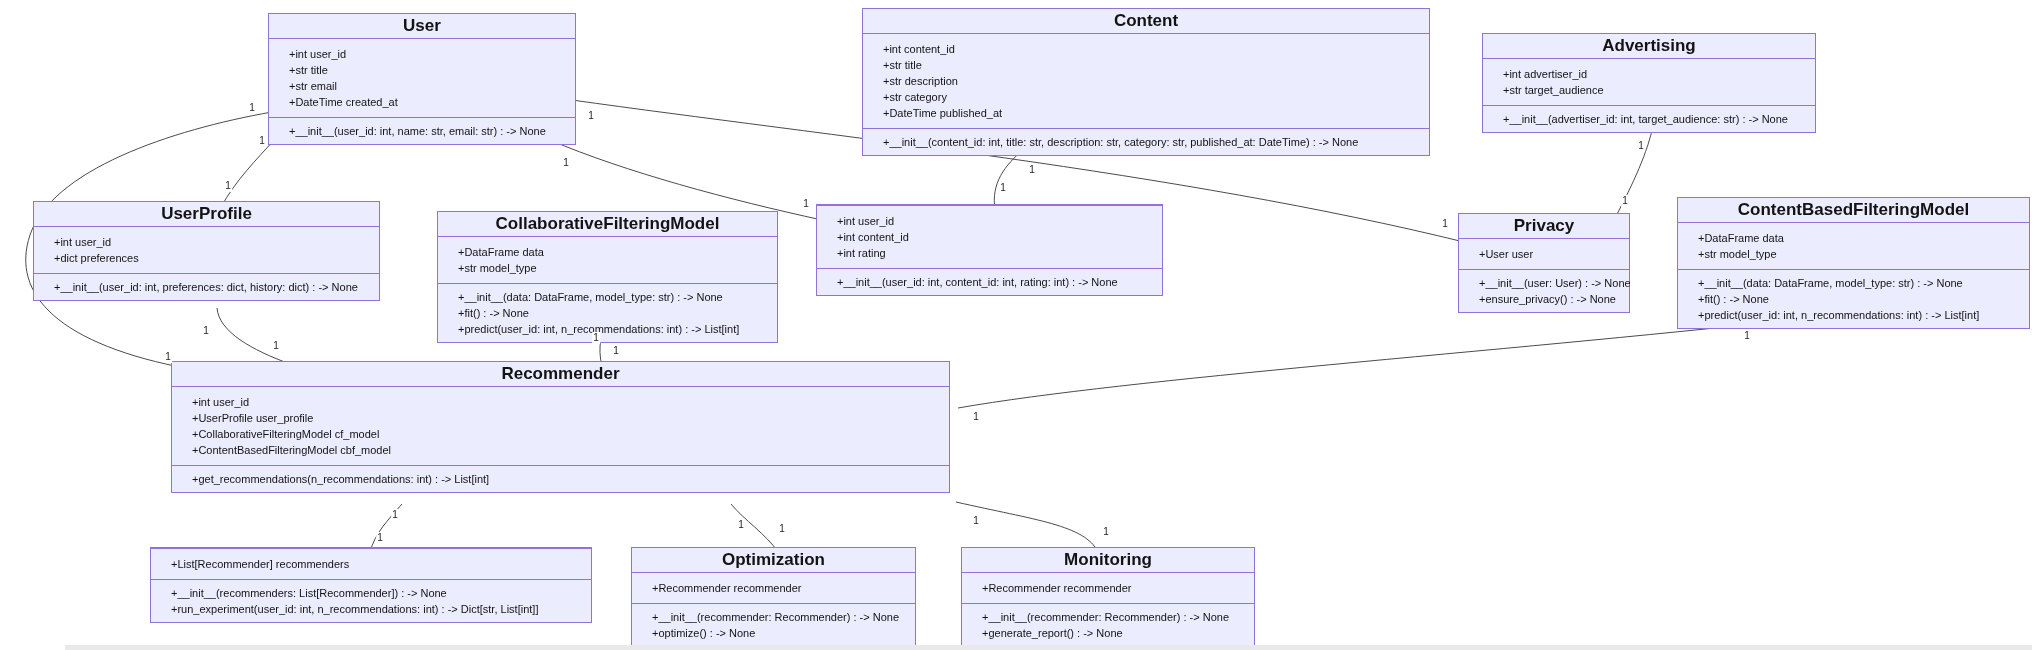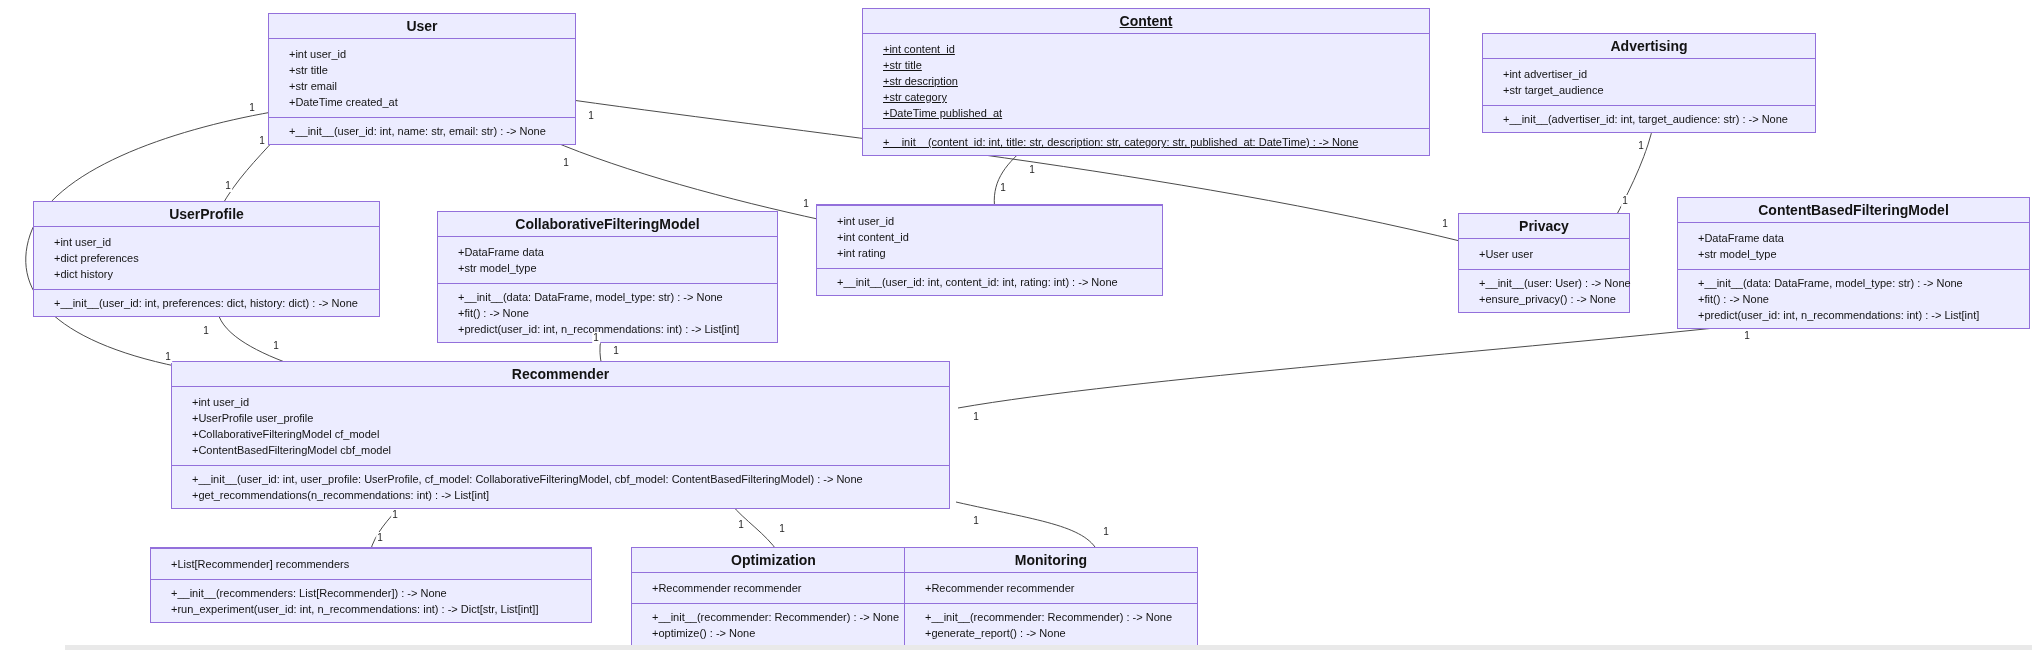--- a/index.html
+++ b/index.html
@@ -3,21 +3,21 @@
 <meta charset="utf-8">
 <style>
   html,body{margin:0;padding:0;background:#ffffff;font-family:"Liberation Sans",sans-serif;}
   #stage{position:relative;width:2032px;height:650px;background:#ffffff;overflow:hidden;}
   
   #edges{position:absolute;left:0;top:0;z-index:1;}
   #edges path{fill:none;stroke:#4b4b4b;stroke-width:1px;}
   
   .uml-class{position:absolute;z-index:2;background:#ECECFF;border:1px solid #9370DB;
              box-sizing:border-box;color:#131313;}
-  .uml-title{height:24px;line-height:24px;text-align:center;font-weight:bold;font-size:14px;
+  .uml-title{height:24px;line-height:24px;text-align:center;font-weight:bold;font-size:17px;
              letter-spacing:0;}
   .uml-class ul{list-style:none;margin:0;border-top:1px solid #9370DB;}
   .uml-attrs{padding:7px 0;}
   .uml-methods{padding:5px 0;}
   .uml-class li{height:16px;line-height:16px;font-size:11px;padding:0 20px;white-space:nowrap;}
   
   #labels-layer{position:absolute;left:0;top:0;width:100%;height:100%;z-index:3;pointer-events:none;}
   .mult{position:absolute;transform:translate(-50%,-50%);font-size:10px;color:#222222;
         background:#ffffff;padding:0 1px;line-height:12px;}
   
@@ -47,21 +47,21 @@
     <ul class="uml-attrs">
           <li>+int user_id</li>
           <li>+str title</li>
           <li>+str email</li>
           <li>+DateTime created_at</li>
         </ul>
     <ul class="uml-methods">
           <li>+__init__(user_id: int, name: str, email: str) : -&gt; None</li>
         </ul>
   </article>
-      <article class="uml-class" style="left: 862px; top: 8px; width: 568px; text-decoration: underline;">
+      <article class="uml-class" style="left: 862px; top: 8px; width: 568px;">
     <header class="uml-title">Content</header>
     <ul class="uml-attrs">
           <li>+int content_id</li>
           <li>+str title</li>
           <li>+str description</li>
           <li>+str category</li>
           <li>+DateTime published_at</li>
         </ul>
     <ul class="uml-methods">
           <li>+__init__(content_id: int, title: str, description: str, category: str, published_at: DateTime) : -&gt; None</li>
@@ -75,21 +75,20 @@
         </ul>
     <ul class="uml-methods">
           <li>+__init__(advertiser_id: int, target_audience: str) : -&gt; None</li>
         </ul>
   </article>
       <article class="uml-class" style="left: 33px; top: 201px; width: 347px;">
     <header class="uml-title">UserProfile</header>
     <ul class="uml-attrs">
           <li>+int user_id</li>
           <li>+dict preferences</li>
-          <li>+dict history</li>
         </ul>
     <ul class="uml-methods">
           <li>+__init__(user_id: int, preferences: dict, history: dict) : -&gt; None</li>
         </ul>
   </article>
       <article class="uml-class" style="left: 437px; top: 211px; width: 341px;">
     <header class="uml-title">CollaborativeFilteringModel</header>
     <ul class="uml-attrs">
           <li>+DataFrame data</li>
           <li>+str model_type</li>
@@ -134,21 +133,20 @@
   </article>
       <article class="uml-class" style="left: 171px; top: 361px; width: 779px;">
     <header class="uml-title">Recommender</header>
     <ul class="uml-attrs">
           <li>+int user_id</li>
           <li>+UserProfile user_profile</li>
           <li>+CollaborativeFilteringModel cf_model</li>
           <li>+ContentBasedFilteringModel cbf_model</li>
         </ul>
     <ul class="uml-methods">
-          <li>+__init__(user_id: int, user_profile: UserProfile, cf_model: CollaborativeFilteringModel, cbf_model: ContentBasedFilteringModel) : -&gt; None</li>
           <li>+get_recommendations(n_recommendations: int) : -&gt; List[int]</li>
         </ul>
   </article>
       <article class="uml-class" style="left: 150px; top: 547px; width: 442px;">
     <ul class="uml-attrs">
           <li>+List[Recommender] recommenders</li>
         </ul>
     <ul class="uml-methods">
           <li>+__init__(recommenders: List[Recommender]) : -&gt; None</li>
           <li>+run_experiment(user_id: int, n_recommendations: int) : -&gt; Dict[str, List[int]]</li>
@@ -157,21 +155,21 @@
       <article class="uml-class" style="left: 631px; top: 547px; width: 285px;">
     <header class="uml-title">Optimization</header>
     <ul class="uml-attrs">
           <li>+Recommender recommender</li>
         </ul>
     <ul class="uml-methods">
           <li>+__init__(recommender: Recommender) : -&gt; None</li>
           <li>+optimize() : -&gt; None</li>
         </ul>
   </article>
-      <article class="uml-class" style="left: 904px; top: 547px; width: 294px;">
+      <article class="uml-class" style="left: 961px; top: 547px; width: 294px;">
     <header class="uml-title">Monitoring</header>
     <ul class="uml-attrs">
           <li>+Recommender recommender</li>
         </ul>
     <ul class="uml-methods">
           <li>+__init__(recommender: Recommender) : -&gt; None</li>
           <li>+generate_report() : -&gt; None</li>
         </ul>
   </article>
     </div>

